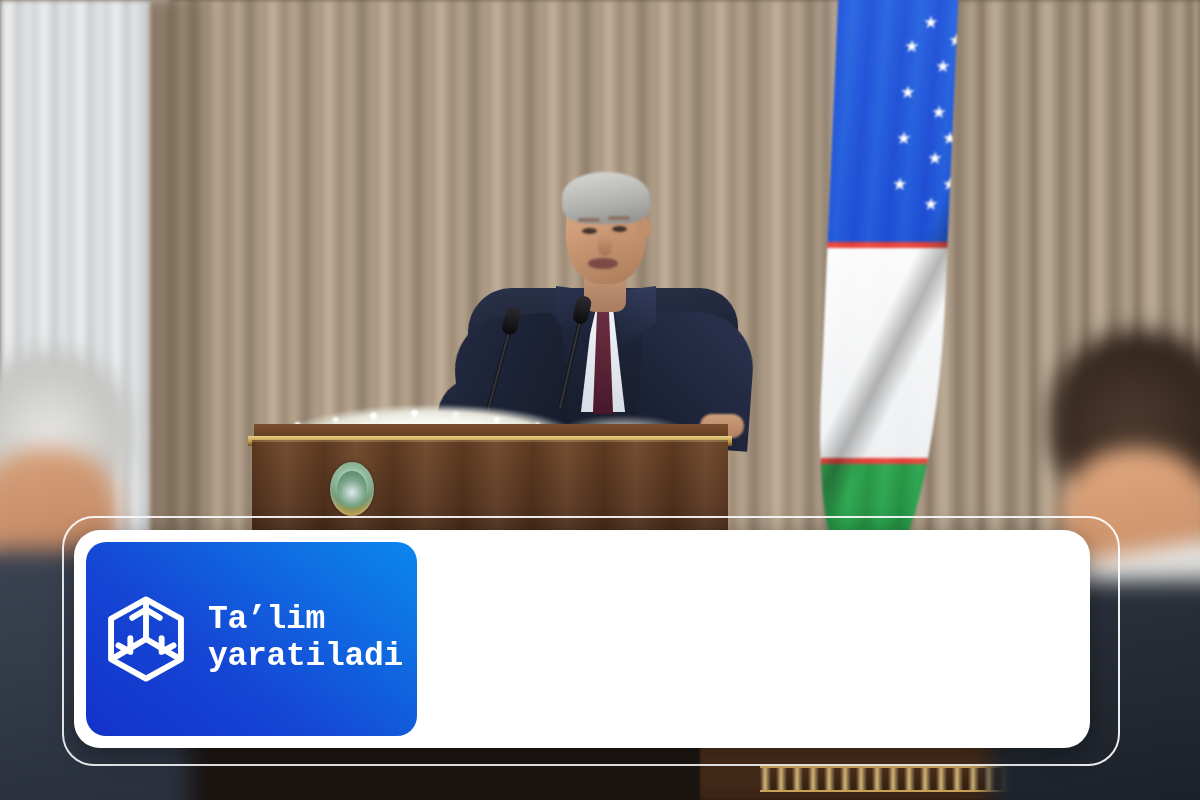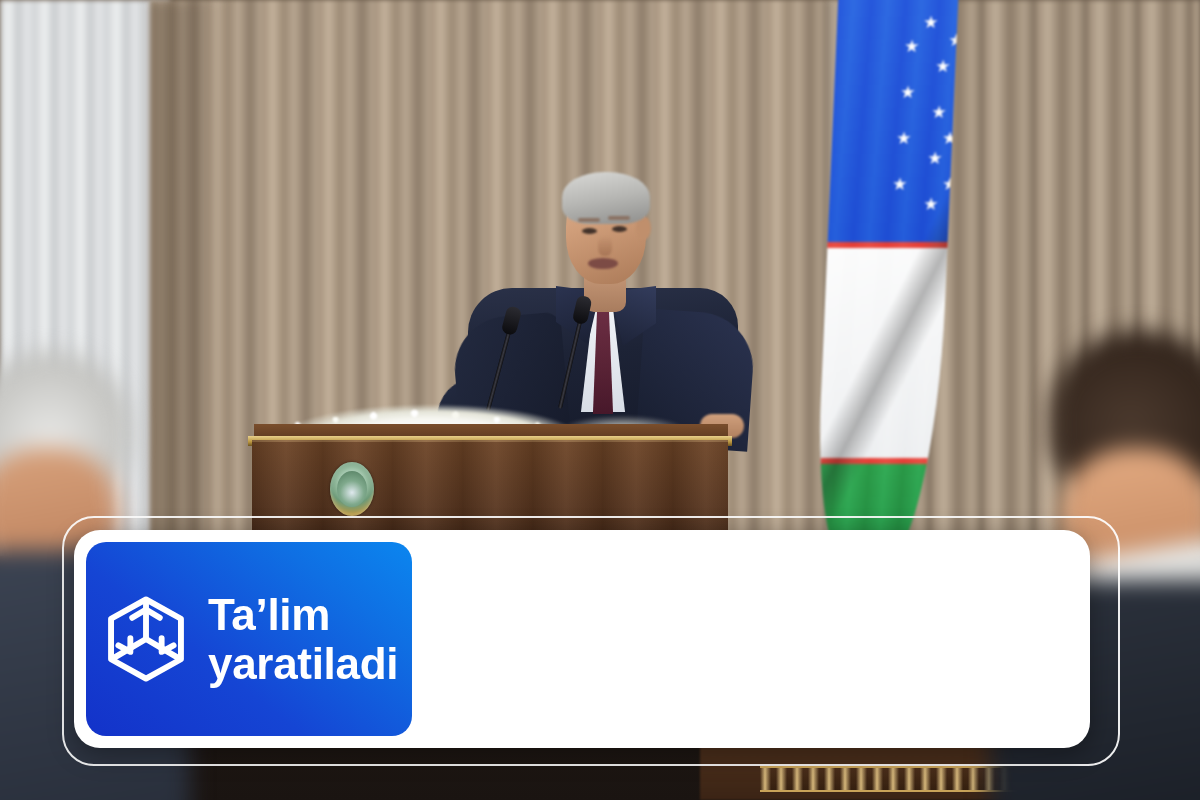--- a/index.html
+++ b/index.html
@@ -348,23 +348,24 @@
     align-items: center;
     justify-content: center;
     gap: 16px;
     padding: 0 14px;
   }
   .logo-mark { flex: 0 0 auto; width: 92px; height: 92px; }
   .logo-mark svg { display: block; width: 92px; height: 92px; }
   .logo-words {
     color: #ffffff;
     font-weight: 700;
-    font-size: 44px;
+    font-size: 33px;
     line-height: 1.12;
     letter-spacing: -.3px;
+    font-family: Liberation Mono, monospace;
   }
   .logo-words span { display: block; }
 
   .headline {
     flex: 1 1 auto;
     display: flex;
     align-items: center;
     justify-content: center;
     padding: 10px 30px 10px 24px;
   }

